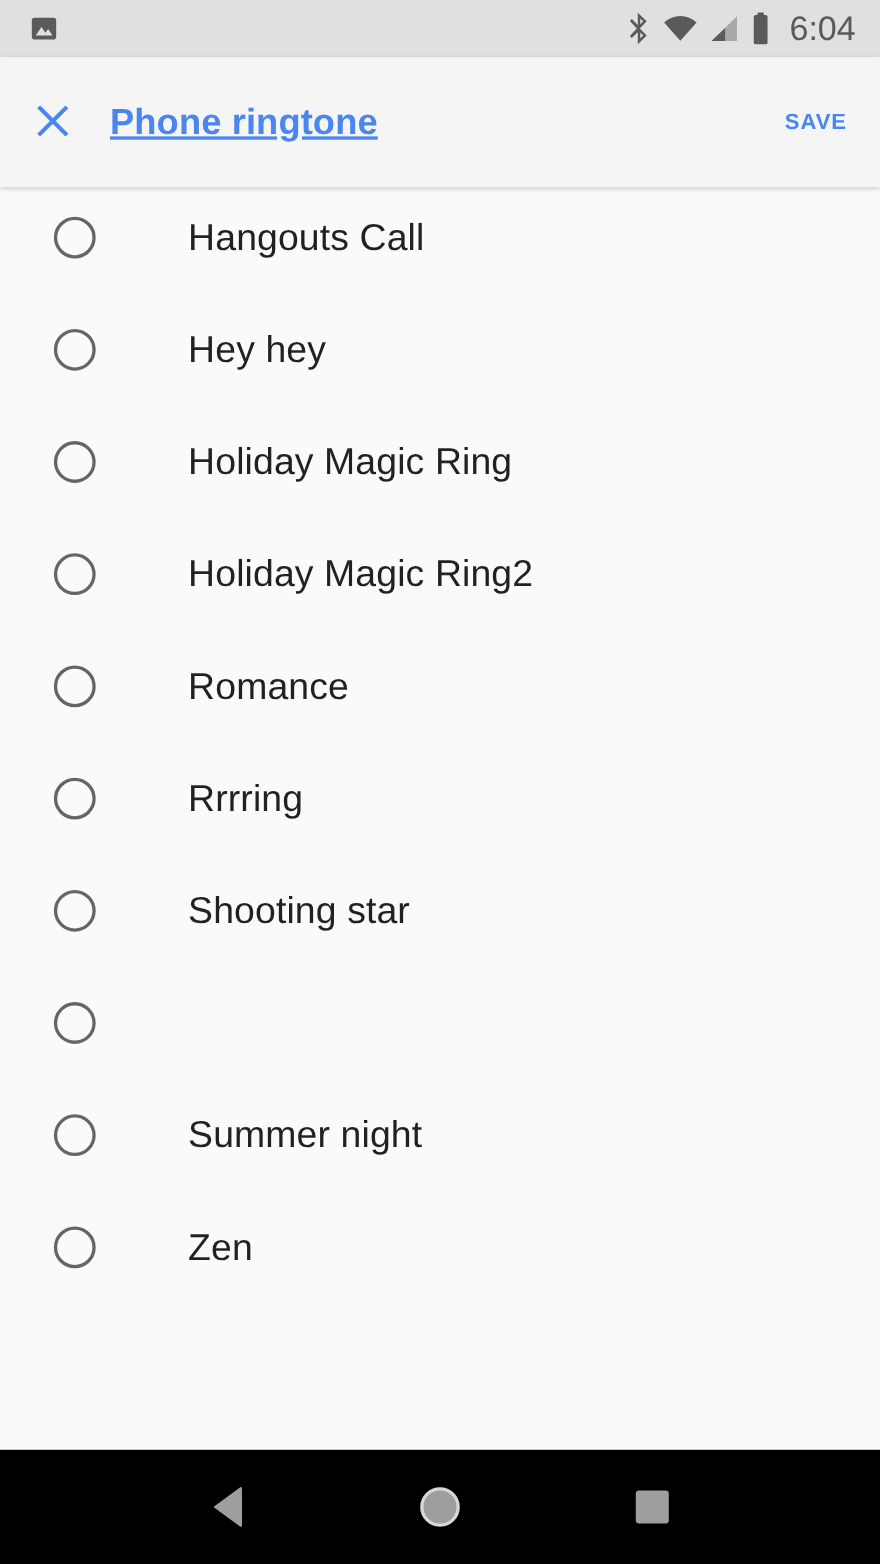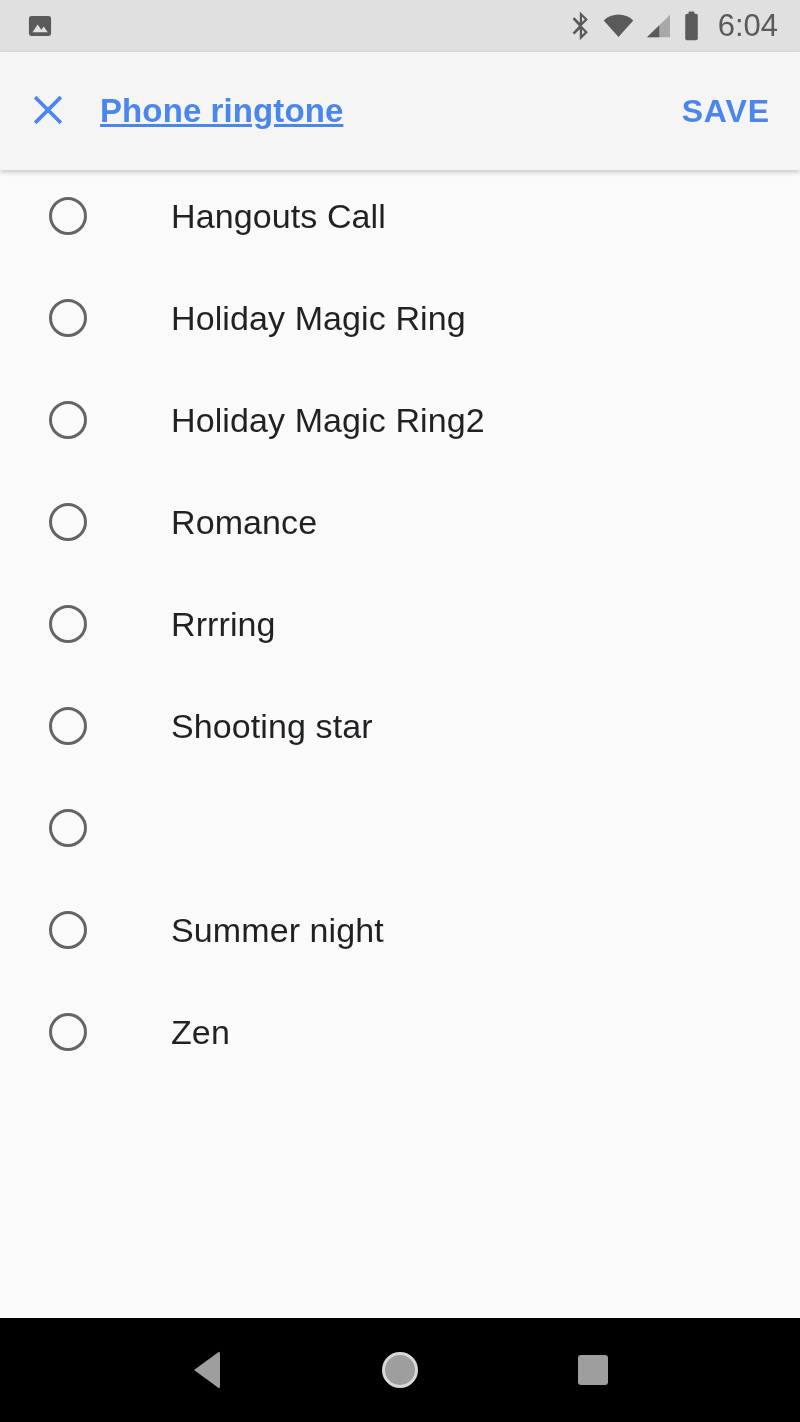--- a/index.html
+++ b/index.html
@@ -82,21 +82,21 @@
   .header-title {
     font-size: 33px;
     font-weight: 700;
     color: #4a86ee;
     letter-spacing: 0.1px;
     flex: 1 1 auto;
     margin-left: 4px;
     text-decoration: underline;
   }
   .save-btn {
-    font-size: 32px;
+    font-size: 20px;
     font-weight: 700;
     color: #4a86ee;
     letter-spacing: 0.9px;
     padding: 10px 30px 10px 20px;
     cursor: pointer;
     background: none;
     border: none;
     font-family: "Liberation Sans", sans-serif;
   }
 
@@ -227,20 +227,24 @@
     <button class="save-btn">SAVE</button>
   </div>
 
   <div class="list">
 
     <div class="list-row">
       <span class="radio"></span>
       <span class="row-label">Hangouts Call</span>
     </div>
 
+    <div class="list-row">
+      <span class="radio"></span>
+      <span class="row-label">Hey hey</span>
+    </div>
 
     <div class="list-row">
       <span class="radio"></span>
       <span class="row-label">Holiday Magic Ring</span>
     </div>
 
     <div class="list-row">
       <span class="radio"></span>
       <span class="row-label">Holiday Magic Ring2</span>
     </div>

